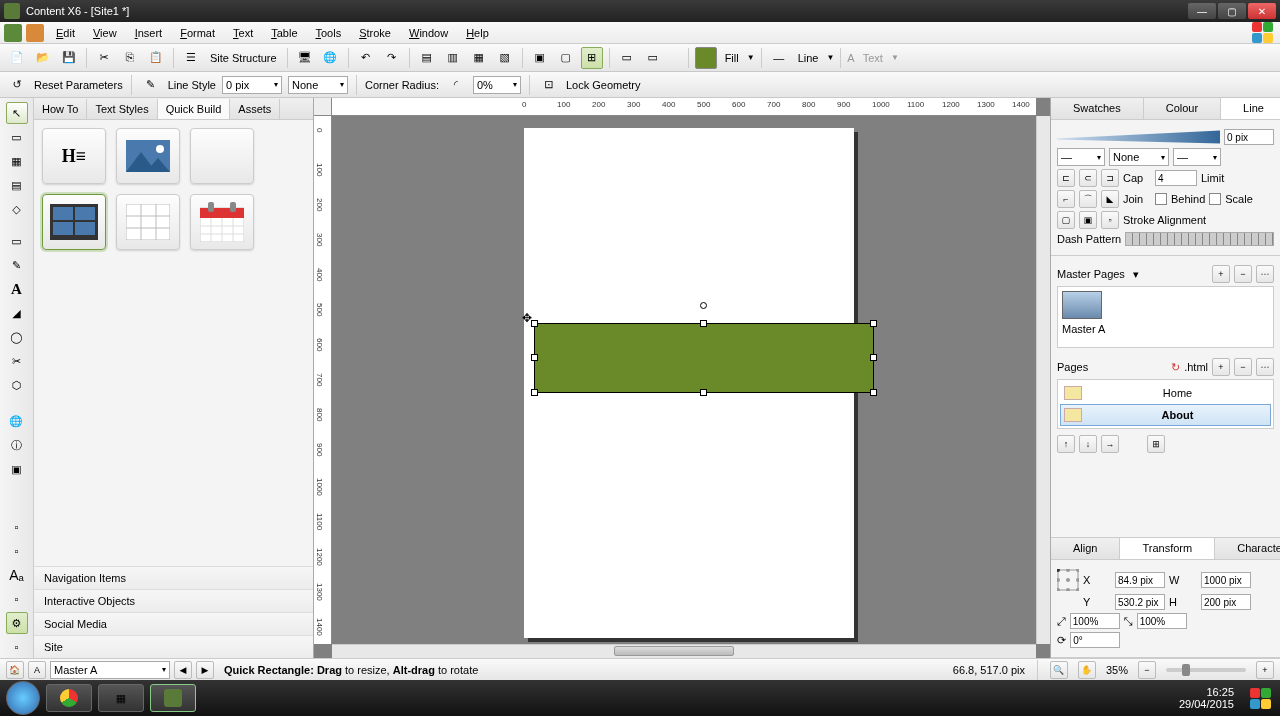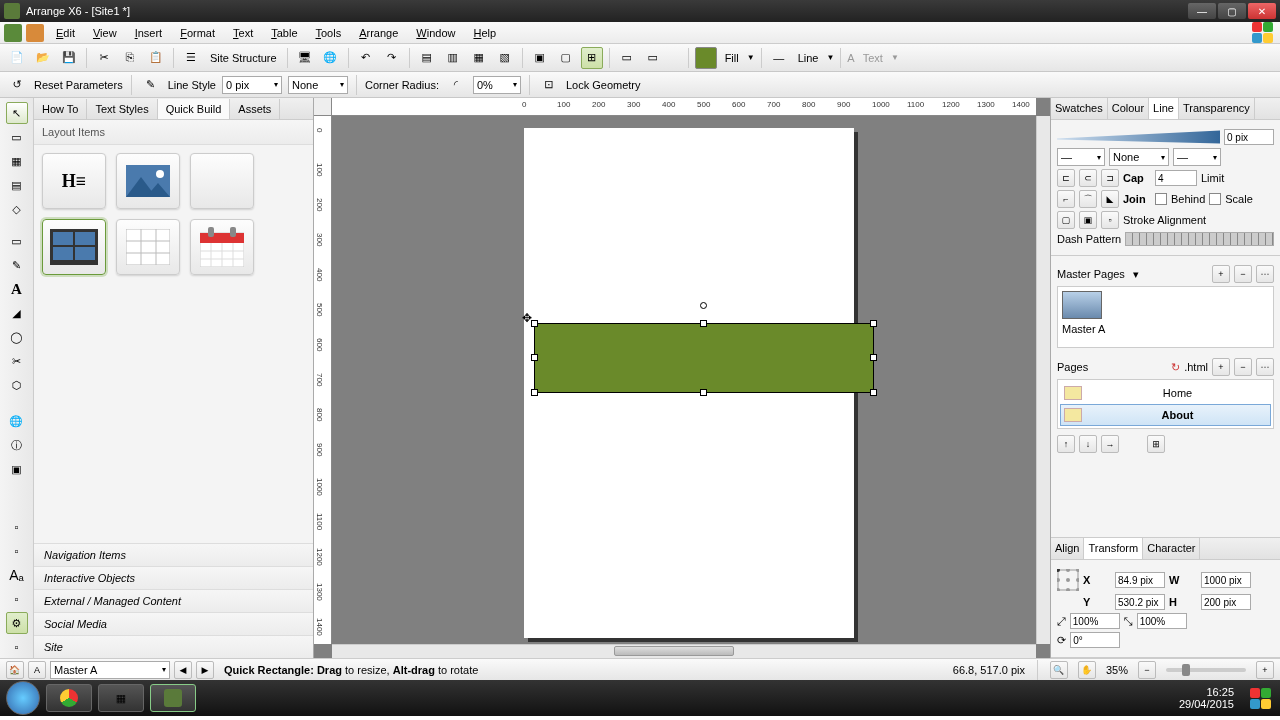--- a/index.html
+++ b/index.html
@@ -30,79 +30,79 @@
 .left-tools .tool.active{background:linear-gradient(#fff,#dde8cc);border:1px solid #8aab5a;}
 .left-panel { width: 280px; background: #f4f4f4; border-right:1px solid #aaa; display:flex; flex-direction:column;}
 .left-tabs { height:22px; background:linear-gradient(#f0f0f0,#e2e2e2); border-bottom:1px solid #ccc; display:flex; align-items:center; font-size:10px;}
 .left-tabs div{padding:4px 8px; border-right:1px solid #ccc;}
 .left-tabs .active{background:#fafafa; font-weight:normal;}
 .panel-section { padding:6px 8px; background:linear-gradient(#f6f6f6,#ececec); border-bottom:1px solid #ddd; color:#555;}
 .layout-grid { padding:8px; display:flex; flex-wrap:wrap; gap:10px; background:#f4f4f4;}
 .layout-item { width:64px; height:56px; background:linear-gradient(#fdfdfd,#e8e8e8); border:1px solid #ccc; border-radius:4px; display:flex;align-items:center;justify-content:center; box-shadow:0 1px 2px rgba(0,0,0,.15);}
 .layout-item.selected{border:1px solid #6a9a3a; box-shadow:0 0 0 2px rgba(120,170,70,.3);}
 .bottom-sections { margin-top:auto;}
-.bottom-sections div{padding:5px 10px; background:linear-gradient(#f6f6f6,#ececec); border-top:1px solid #ddd;font-style:italic;}
+.bottom-sections div{padding:5px 10px; background:linear-gradient(#f6f6f6,#ececec); border-top:1px solid #ddd;}
 .canvas-area { flex:1; background:#808080; position:relative; overflow:hidden;}
 .ruler-h { position:absolute; top:0; left:18px; right:14px; height:18px; background:#fff; border-bottom:1px solid #888; font-size:8px; overflow:hidden;}
 .ruler-h .tick{position:absolute;top:2px;font-size:8px;color:#333;}
 .ruler-v { position:absolute; top:18px; left:0; width:18px; bottom:14px; background:#fff; border-right:1px solid #888; overflow:hidden;}
 .ruler-v .tick{position:absolute;left:1px;font-size:8px;color:#333;writing-mode:vertical-rl;}
 .ruler-corner{position:absolute;top:0;left:0;width:18px;height:18px;background:#eee;border-right:1px solid #888;border-bottom:1px solid #888;}
 .page { position:absolute; top:30px; left:210px; width:330px; height:510px; background:#fff; box-shadow:4px 4px 0 #333;}
 .green-rect { position:absolute; top:225px; left:220px; width:340px; height:70px; background:#6a8a2a; border:1px solid #000;}
 .sel-handle{position:absolute;width:7px;height:7px;background:#fff;border:1px solid #000;}
 .scrollbar-h{position:absolute;bottom:0;left:18px;right:14px;height:14px;background:#e8e8e8;border-top:1px solid #ccc;}
 .scrollbar-h .thumb{position:absolute;left:40%;width:120px;height:10px;top:1px;background:linear-gradient(#ddd,#bbb);border:1px solid #999;border-radius:2px;}
 .scrollbar-v{position:absolute;right:0;top:18px;width:14px;bottom:14px;background:#e8e8e8;border-left:1px solid #ccc;}
 .right-panel { width: 230px; background:#f4f4f4; border-left:1px solid #aaa; display:flex; flex-direction:column; overflow:hidden;}
 .right-tabs{height:22px;background:linear-gradient(#f0f0f0,#e2e2e2);border-bottom:1px solid #ccc;display:flex;font-size:10px;}
-.right-tabs div{padding:4px 4px;border-right:1px solid #ccc;}
+.right-tabs div{padding:4px 22px;border-right:1px solid #ccc;}
 .right-tabs .active{background:#fff;}
 .panel-body{padding:6px; border-bottom:1px solid #ccc; background:#f4f4f4;}
 .line-wedge{height:16px;background:linear-gradient(90deg,#cde 0,#369 100%);clip-path:polygon(0 60%,100% 10%,100% 90%,0 65%);}
 .row{display:flex;align-items:center;gap:4px;margin:3px 0;font-size:10px;}
-.row label{min-width:28px;font-weight:bold;}
+.row label{min-width:28px;}
 .row input{width:50px;height:16px;border:1px solid #aaa;font-size:10px;padding:0 2px;}
 .small-btn{width:18px;height:18px;border:1px solid #bbb;background:linear-gradient(#fafafa,#e6e6e6);border-radius:2px;display:flex;align-items:center;justify-content:center;font-size:9px;}
 .pages-list{background:#fff;border:1px solid #ccc;padding:2px;}
 .page-row{display:flex;align-items:center;gap:6px;padding:3px;border:1px solid transparent;}
 .page-row.active{background:linear-gradient(#e8f2fb,#cfe4f6);border:1px solid #7aa8d8;}
 .page-row .picon{width:18px;height:14px;background:#f4e8a0;border:1px solid #caa;}
 .statusbar{height:22px;background:linear-gradient(#fafafa,#e6e6e6);border-top:1px solid #ccc;display:flex;align-items:center;padding:0 6px;gap:10px;font-size:11px;}
 .pagenav{display:flex;align-items:center;gap:4px;}
 .taskbar{height:36px;background:linear-gradient(#333,#111);display:flex;align-items:center;padding:0 6px;gap:6px;}
 .task-btn{width:46px;height:28px;background:linear-gradient(#555,#333);border-radius:3px;border:1px solid #666;display:flex;align-items:center;justify-content:center;}
 .taskbar .clock{margin-left:auto;color:#fff;text-align:right;font-size:10px;line-height:1.1;padding-right:6px;}
 svg{display:block;}
 .checkbox{width:12px;height:12px;border:1px solid #888;background:#fff;display:inline-block;}
 </style>
 </head>
 <body>
 
 <div class="titlebar">
   <div class="app-icon"></div>
-  <div class="title">Arrange X6 - [Site1 *]</div>
+  <div class="title">Content X6 - [Site1 *]</div>
   <div class="win-ctrls">
     <div>—</div>
     <div>▢</div>
     <div class="close">✕</div>
   </div>
 </div>
 
 <div class="menubar">
   <div class="menu-icon g"></div>
   <div class="menu-icon o"></div>
   <span>Edit</span>
   <span>View</span>
   <span>Insert</span>
   <span>Format</span>
   <span>Text</span>
   <span>Table</span>
   <span>Tools</span>
-  <span>Arrange</span>
+  <span>Stroke</span>
   <span>Window</span>
   <span>Help</span>
   <div class="logo-corner">
     <i style="background:#e33"></i>
       <i style="background:#3a3"></i>
       <i style="background:#39c"></i>
       <i style="background:#fc3"></i>
   </div>
 </div>
 
@@ -201,21 +201,20 @@
     <div class="tool">▫</div>
   </div>
 
   <div class="left-panel">
     <div class="left-tabs">
       <div>How To</div>
       <div>Text Styles</div>
       <div class="active">Quick Build</div>
       <div>Assets</div>
     </div>
-    <div class="panel-section">Layout Items</div>
     <div class="layout-grid">
       <div class="layout-item">
           <span style="font-family:serif;font-size:18px;font-weight:bold">H≡</span>
         </div>
       <div class="layout-item">
           <svg width="44" height="32">
             <rect width="44" height="32" fill="#4a7aad"></rect>
             <polygon points="0,32 15,12 30,32" fill="#2a5a8a"></polygon>
             <polygon points="20,32 32,18 44,32" fill="#2a5a8a"></polygon>
             <circle cx="34" cy="9" r="4" fill="#fff"></circle>
@@ -250,21 +249,20 @@
             <line x1="0" y1="32" x2="44" y2="32" stroke="#ddd"></line>
             <line x1="11" y1="16" x2="11" y2="40" stroke="#ddd"></line>
             <line x1="22" y1="16" x2="22" y2="40" stroke="#ddd"></line>
             <line x1="33" y1="16" x2="33" y2="40" stroke="#ddd"></line>
           </svg>
         </div>
     </div>
     <div class="bottom-sections">
       <div>Navigation Items</div>
       <div>Interactive Objects</div>
-      <div>External / Managed Content</div>
       <div>Social Media</div>
       <div>Site</div>
     </div>
   </div>
 
   <div class="canvas-area">
     <div class="ruler-corner"></div>
     <div class="ruler-h" id="ruler-h">
         <div class="tick" style="left: 190px;">0</div>
         <div class="tick" style="left: 225px;">100</div>

